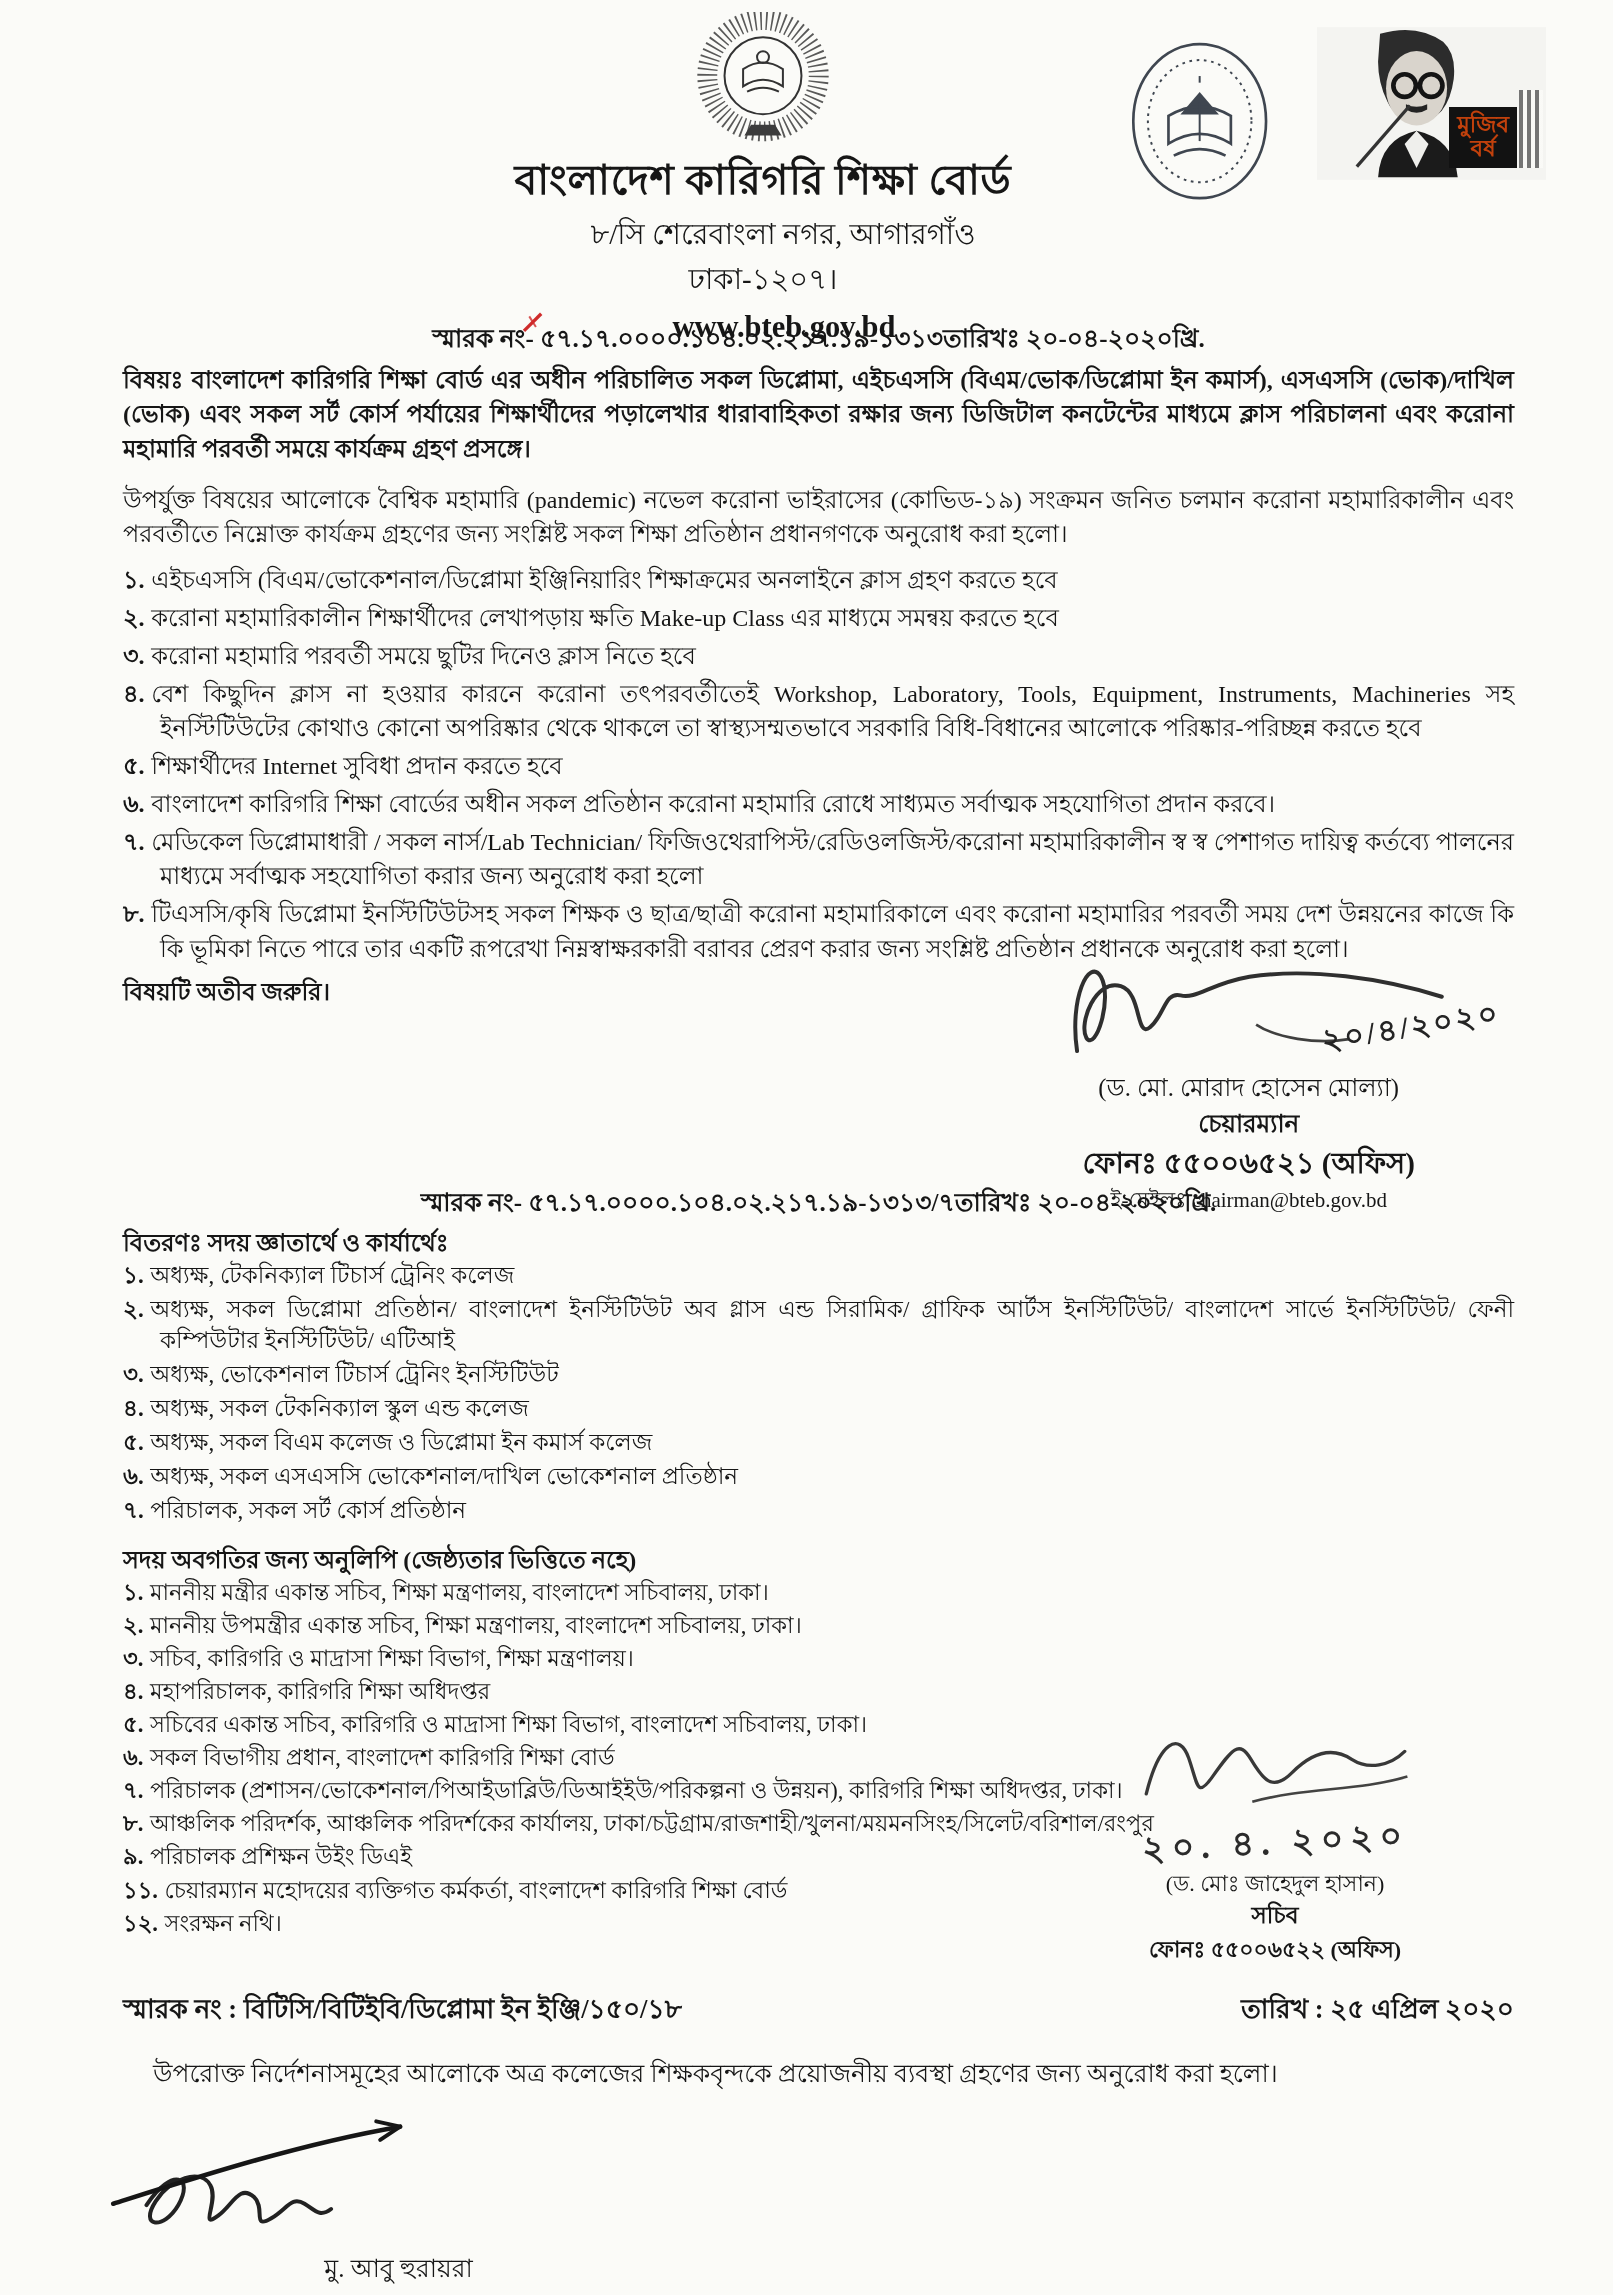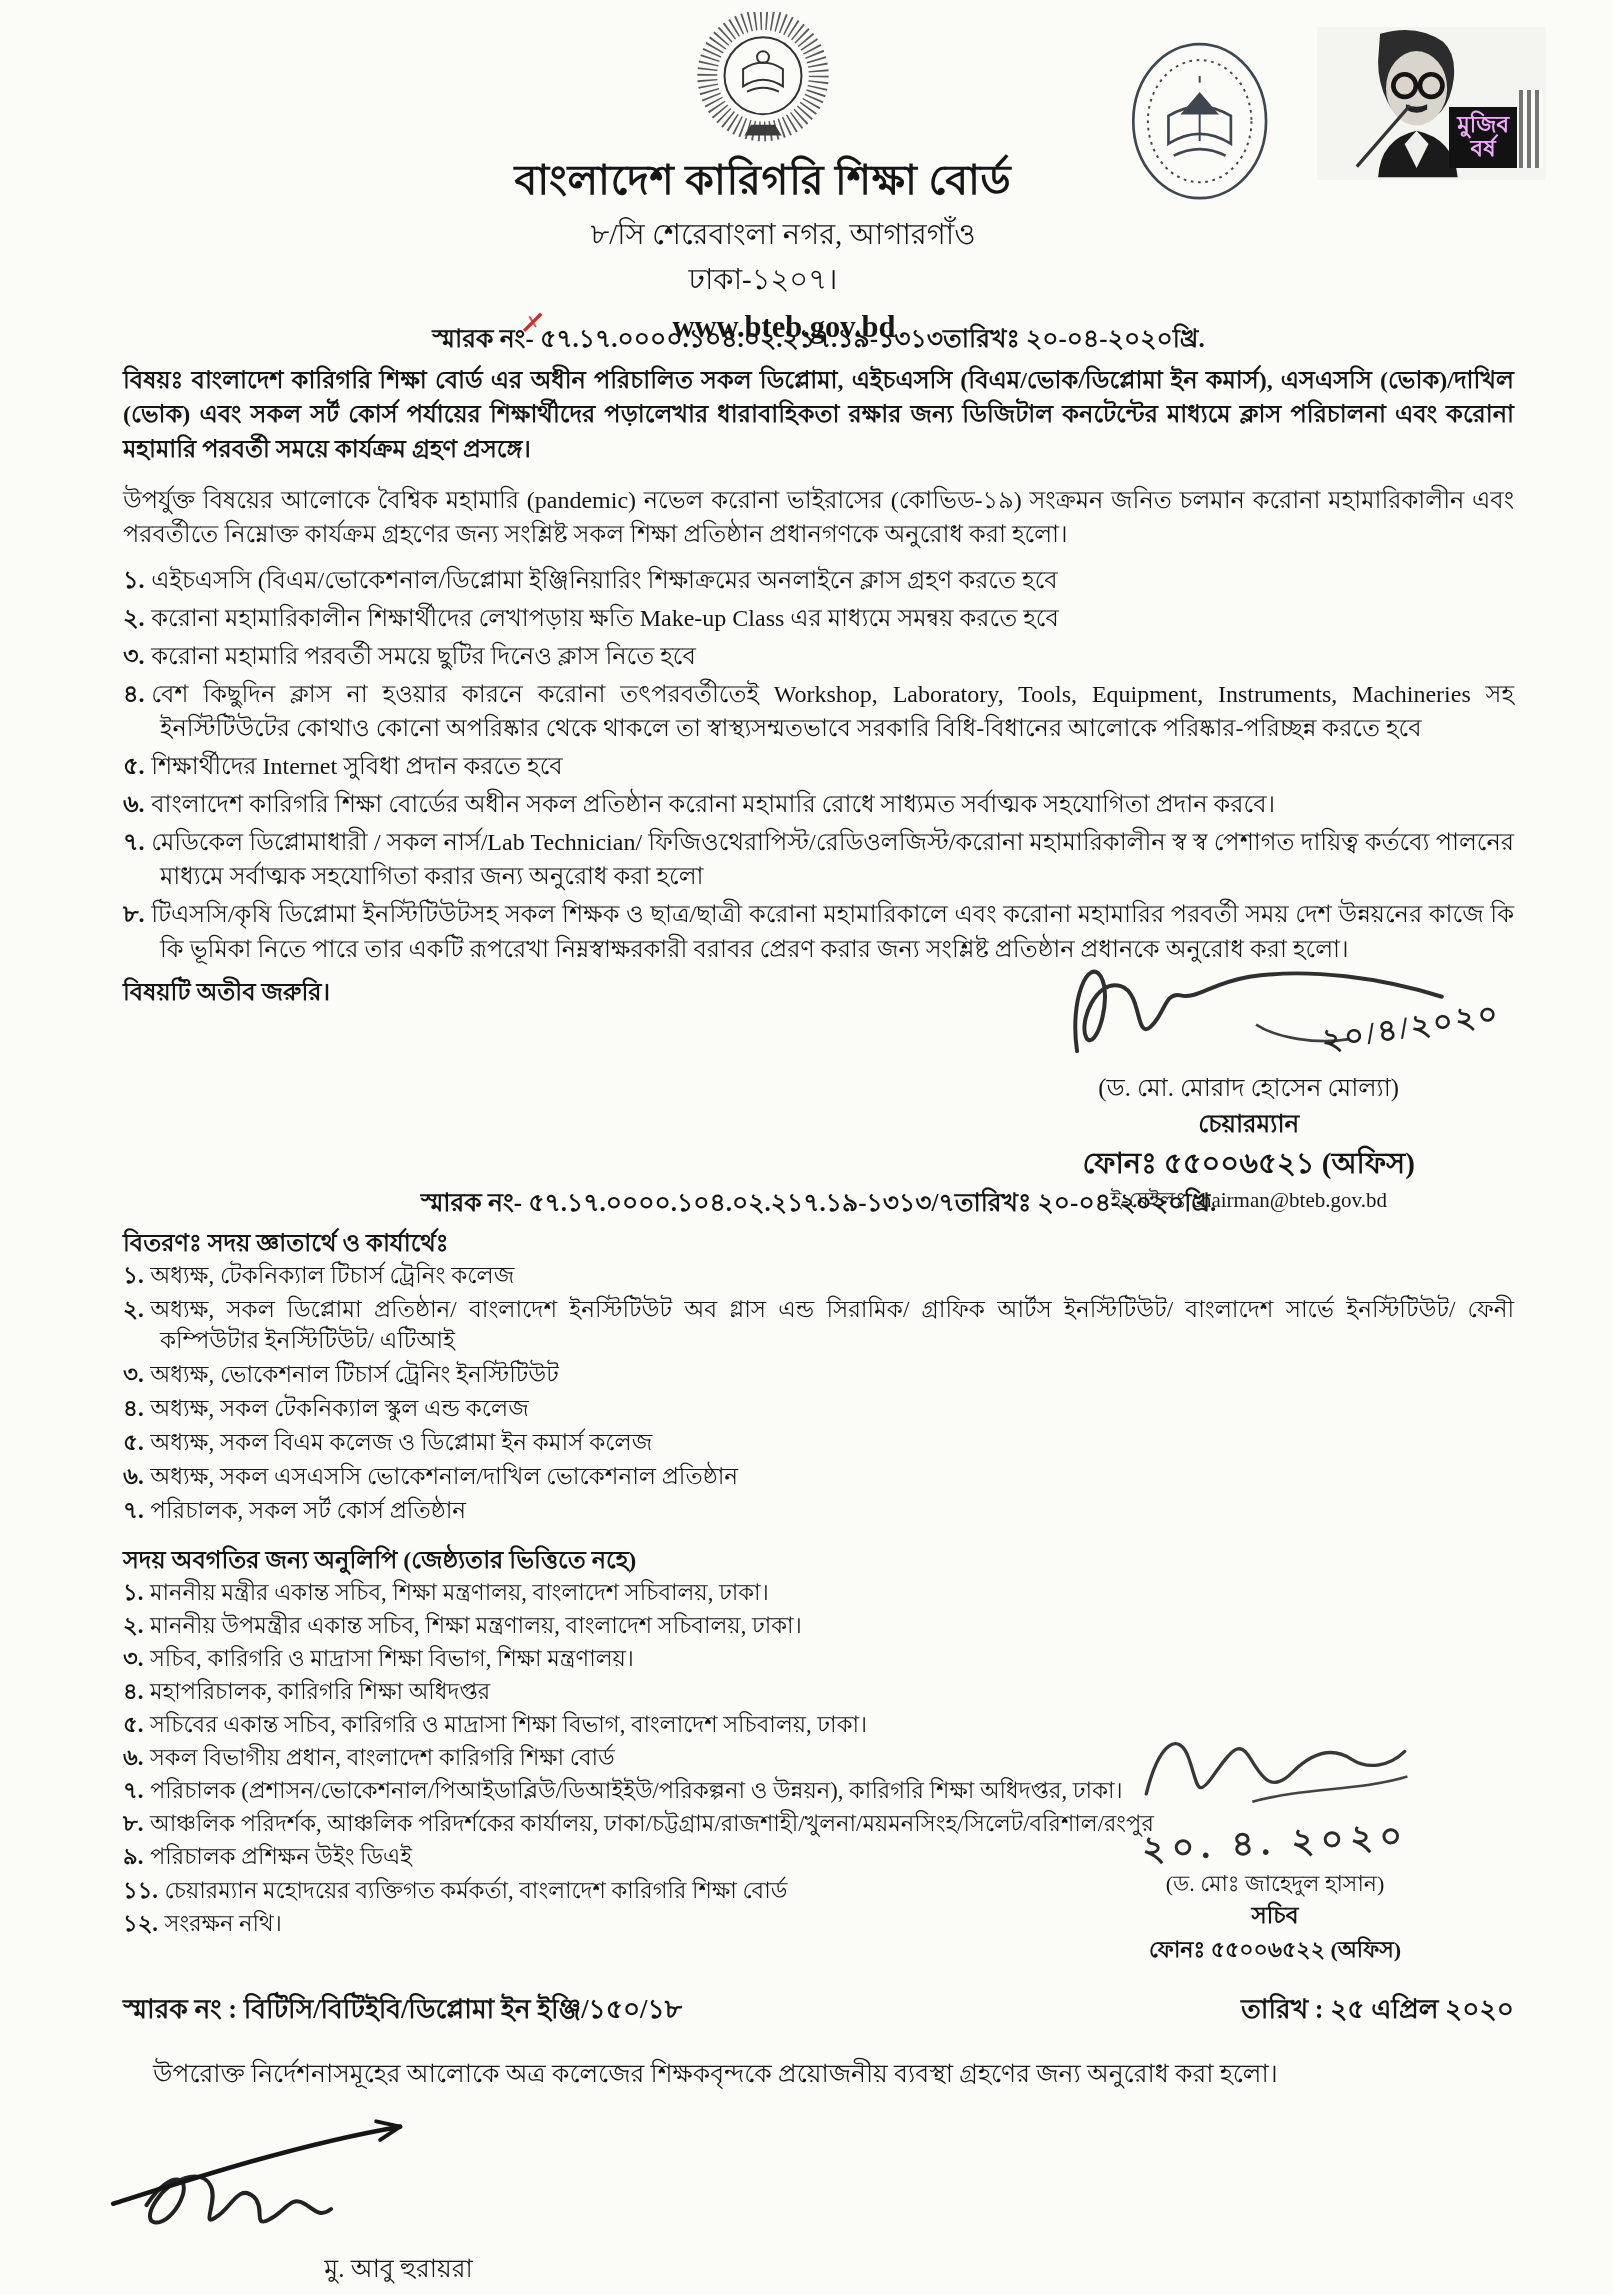--- a/index.html
+++ b/index.html
@@ -15,21 +15,21 @@
   .header { position:relative; height:312px; }
   .header-center { position:absolute; left:0; top:12px; width:1526px; text-align:center; }
   .monogram { display:block; margin:0 auto; }
   .org-title { font-size:41px; font-weight:700; letter-spacing:0.7px; margin-top:2.7px; }
   .addr { font-size:29px; margin-top:5.3px;padding-left:40px; }
   .addr2 { font-size:29px; margin-top:4px; }
   .website { font-size:30.5px; margin-top:5.3px; font-weight:700;padding-left:42px; }
   .seal-logo { position:absolute; left:1122px; top:36px; }
   .mujib-logo { position:absolute; left:1317px; top:26.5px; width:229px; height:153px; }
   .mujib-label {
-    position:absolute; right:29px; bottom:12px; background:#121212; color:#f0abfc;
+    position:absolute; right:29px; bottom:12px; background:#121212; color:#c2410c;
     padding:5.3px 8px; line-height:1.1; text-align:center;
     font-family:"Liberation Sans","DejaVu Sans",sans-serif; font-weight:700; font-size:22.6px;
   }
   .mujib-label span { display:block; }
   .mujib-stripes { position:absolute; right:2.7px; bottom:12px; width:24px; height:78px;
     background:repeating-linear-gradient(90deg,#555 0 4px,#fbfbf8 4px 8px); opacity:.8; }
 
   
   .memo-row { display:flex; justify-content:center; align-items:baseline;
     font-weight:700; font-size:25px; margin-top:9.3px; position:relative; }

